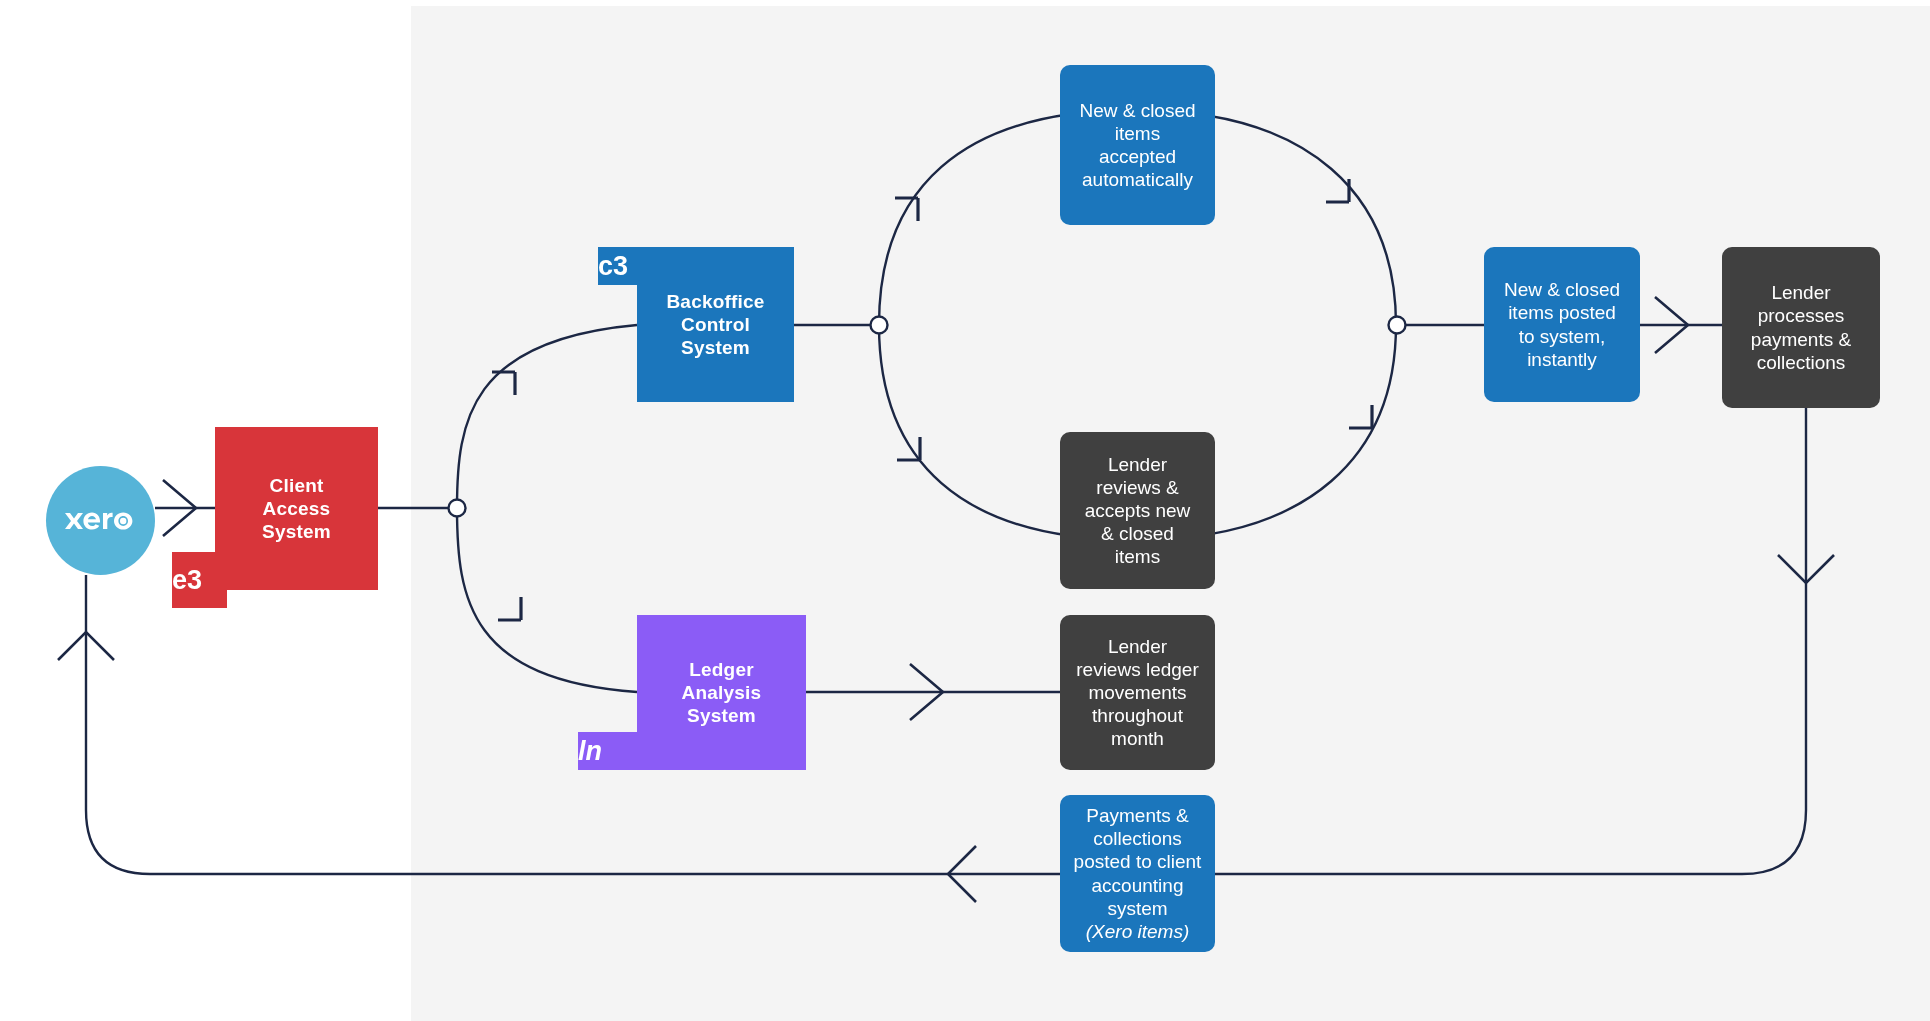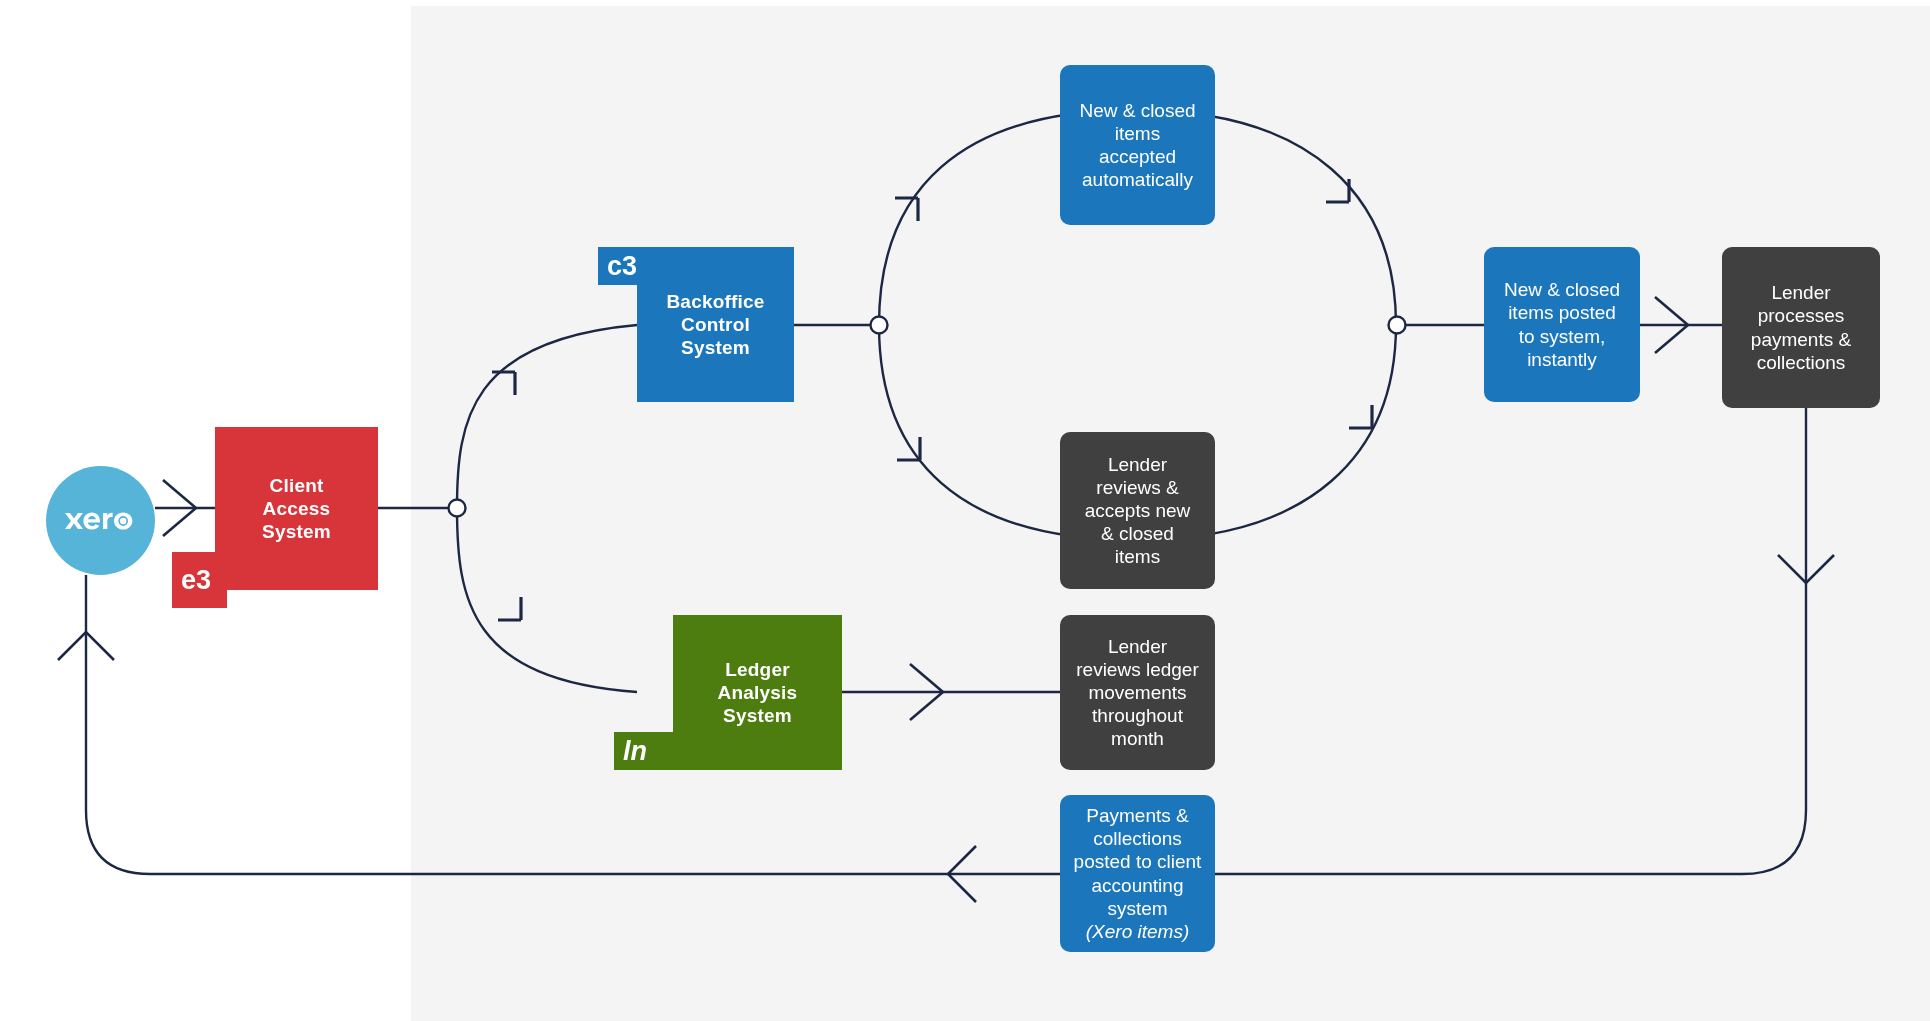--- a/index.html
+++ b/index.html
@@ -12,24 +12,24 @@
   .node{position:absolute;box-sizing:border-box;display:flex;align-items:center;
         justify-content:center;text-align:center;color:#ffffff;line-height:1.22;}
   .node .txt{display:block;padding:0 6px;}
 
   .sys{font-weight:bold;font-size:19px;letter-spacing:.2px;}
   .msg{font-weight:normal;font-size:19px;border-radius:10px;}
 
   .blue{background:#1b76bc;}
   .navy{background:#404040;}
   .red{background:#d8353a;}
-  .grey{background:#4d7c0f;margin-left:36px;}
+  .grey{background:#8b5cf6;}
 
   .badge{position:absolute;box-sizing:border-box;color:#ffffff;font-weight:bold;
-         font-size:27px;line-height:1;display:flex;align-items:center;padding-left:9px;}
+         font-size:27px;line-height:1;display:flex;align-items:center;}
 
   #xero{position:absolute;left:46px;top:466px;width:109px;height:109px;border-radius:50%;
         background:#56b4d8;display:flex;align-items:center;justify-content:center;}
   #xero svg{display:block;}
 
   .ital{font-style:italic;}
 </style>
 </head>
 <body>
 

